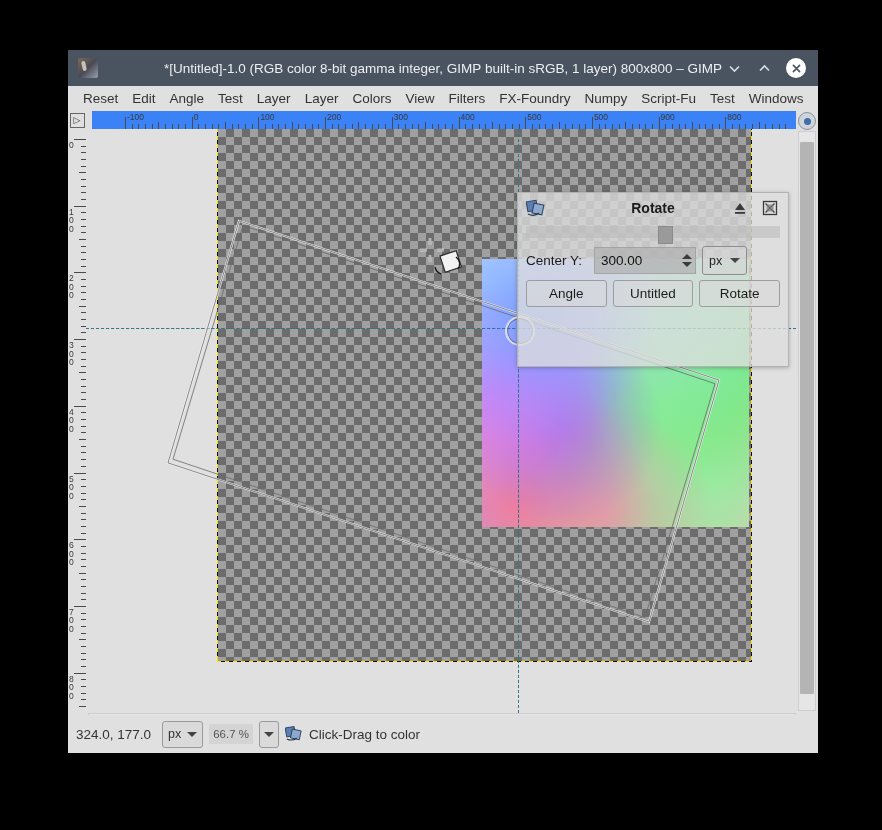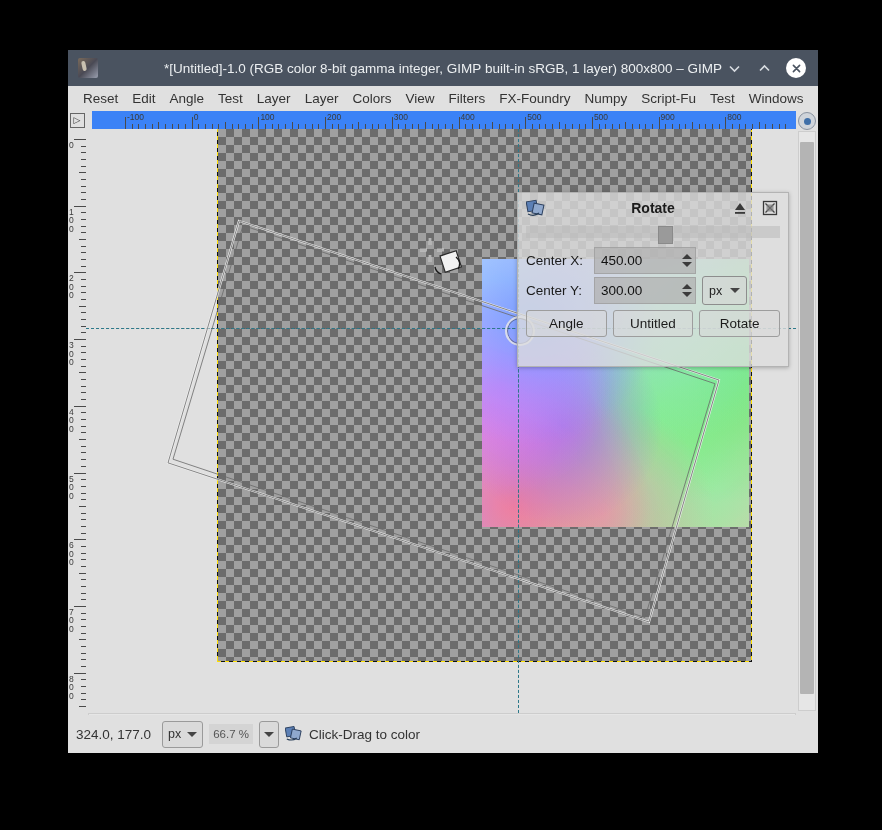--- a/index.html
+++ b/index.html
@@ -598,30 +598,20 @@
         </div>
       </div>
 
 
       <div id="slider-row">
         <div id="slider-track">
           <div id="slider-handle"></div>
         </div>
       </div>
 
-      <div class="rd-row">
-        <div class="rd-label">Center X:</div>
-        <div class="spin" id="cx-spin">
-          <span class="val">450.00</span>
-          <span class="arrows">
-            <i class="ar-up"></i>
-            <i class="ar-dn"></i>
-          </span>
-        </div>
-      </div>
 
       <div class="rd-row">
         <div class="rd-label">Center Y:</div>
         <div class="spin" id="cy-spin">
           <span class="val">300.00</span>
           <span class="arrows">
             <i class="ar-up"></i>
             <i class="ar-dn"></i>
           </span>
         </div>

